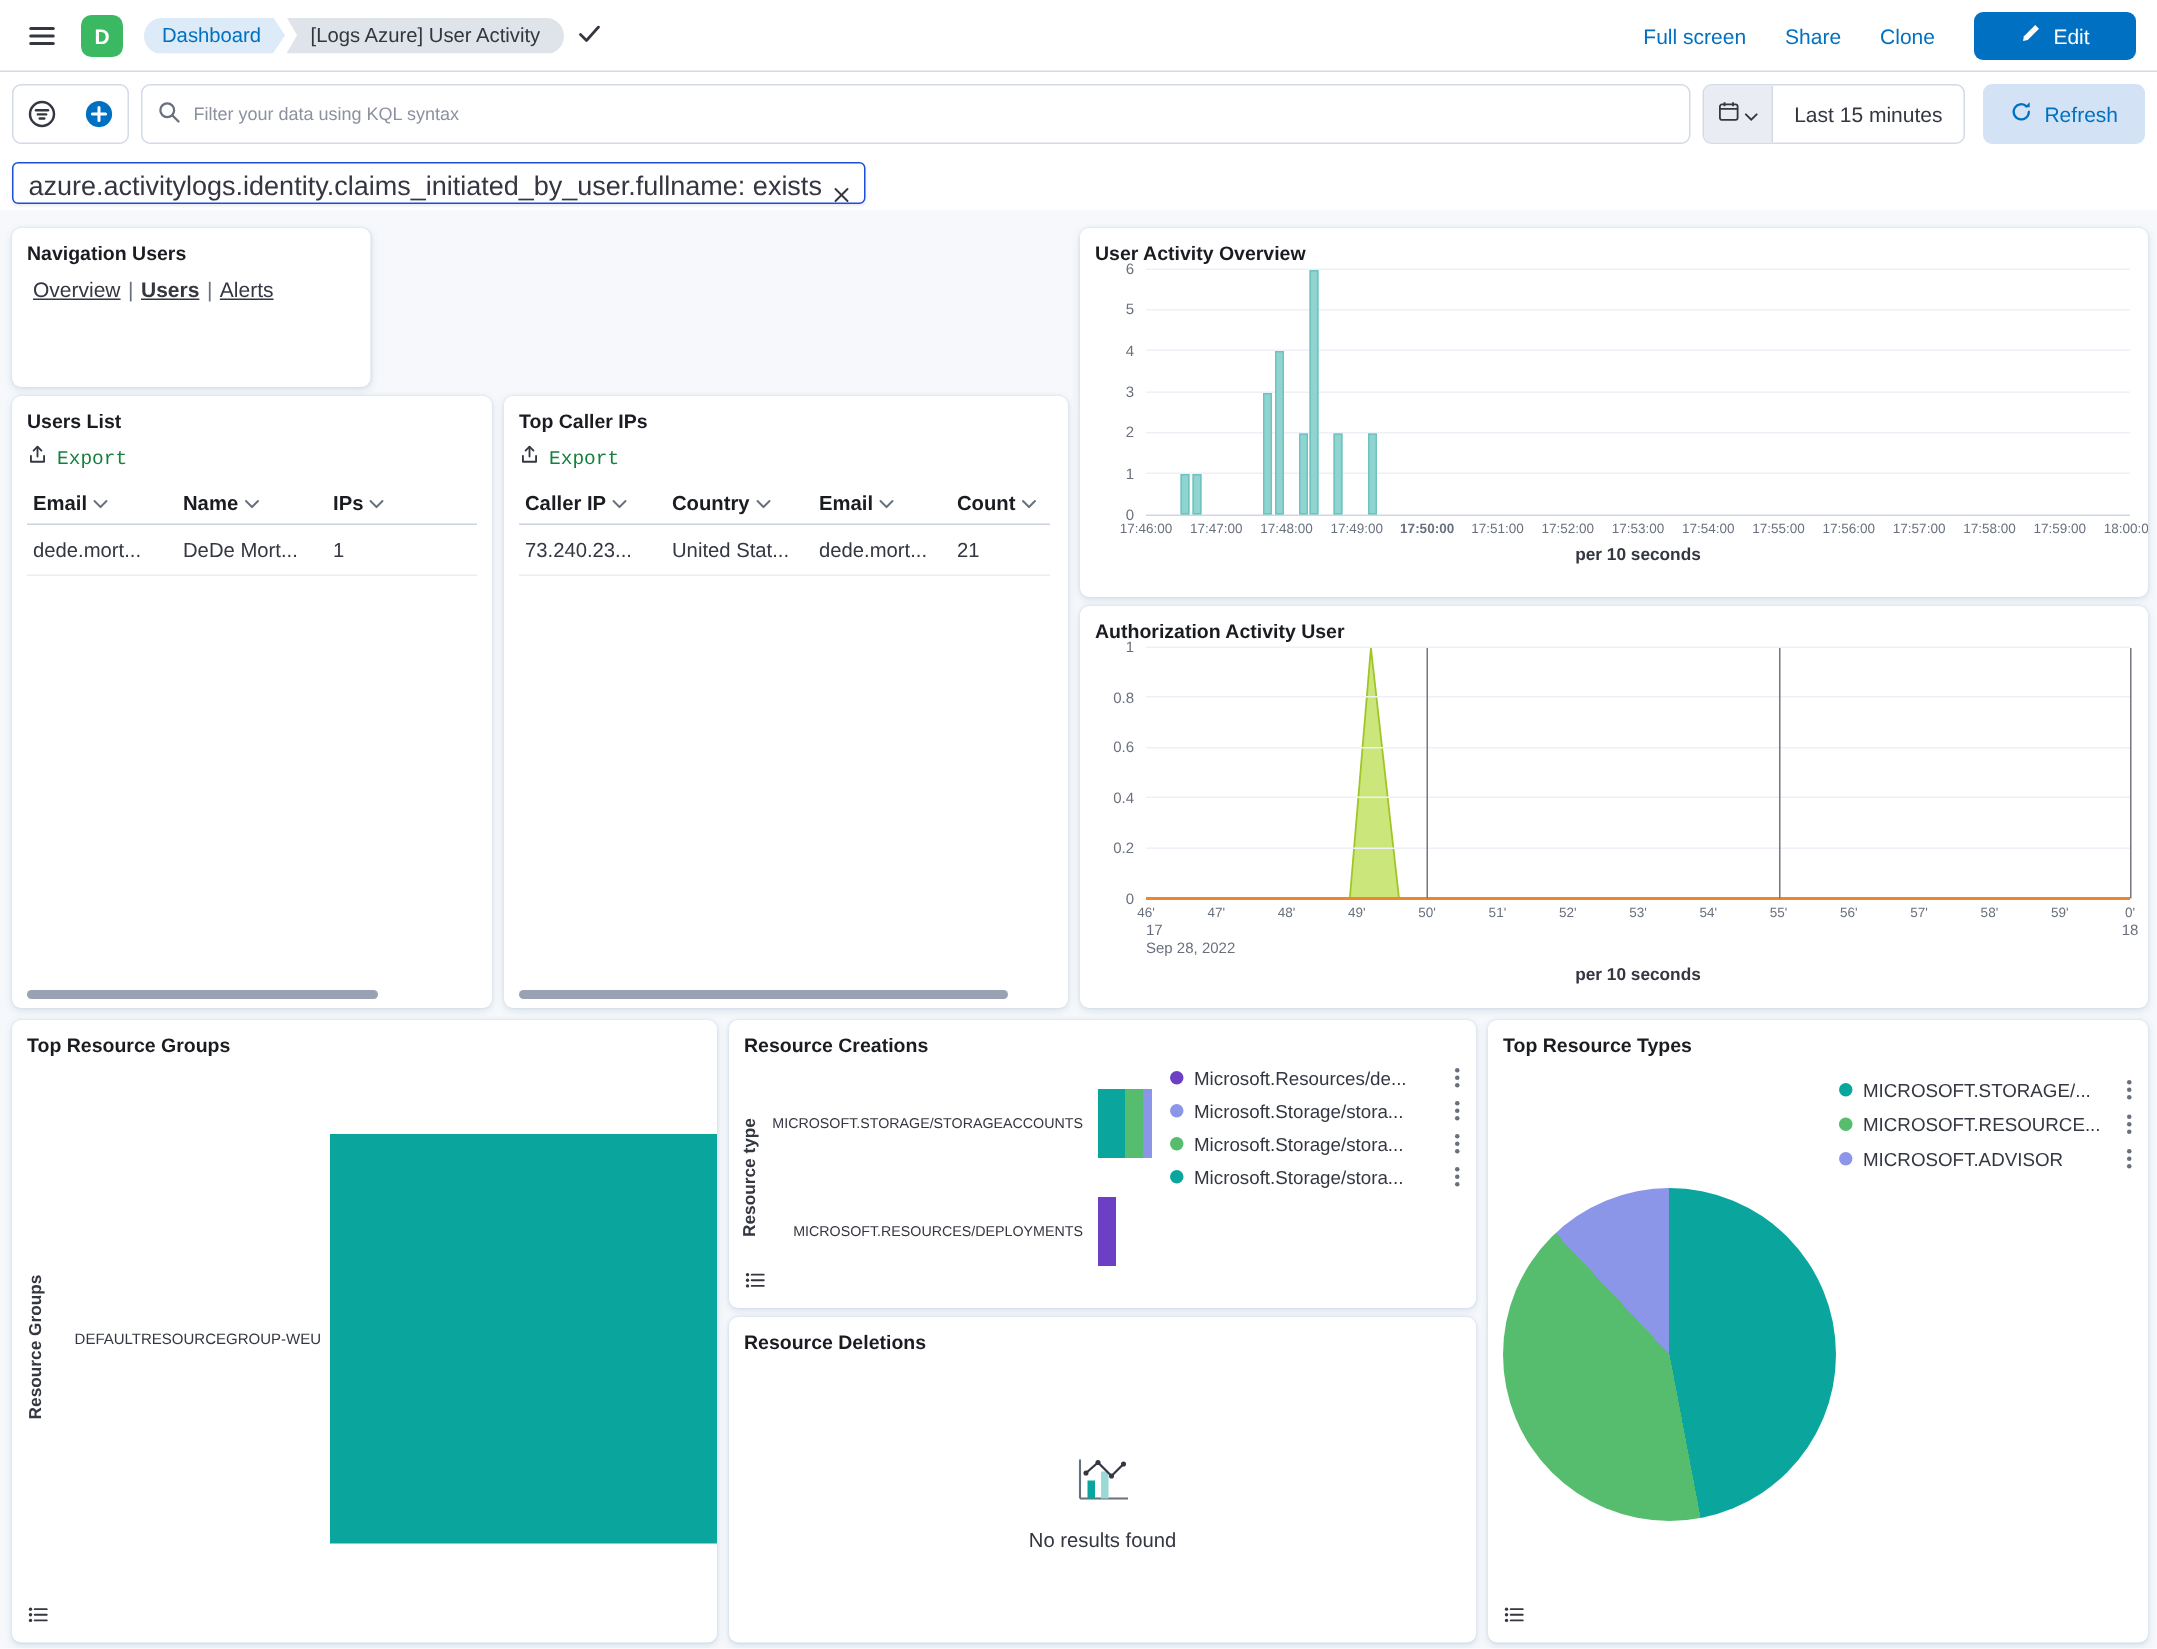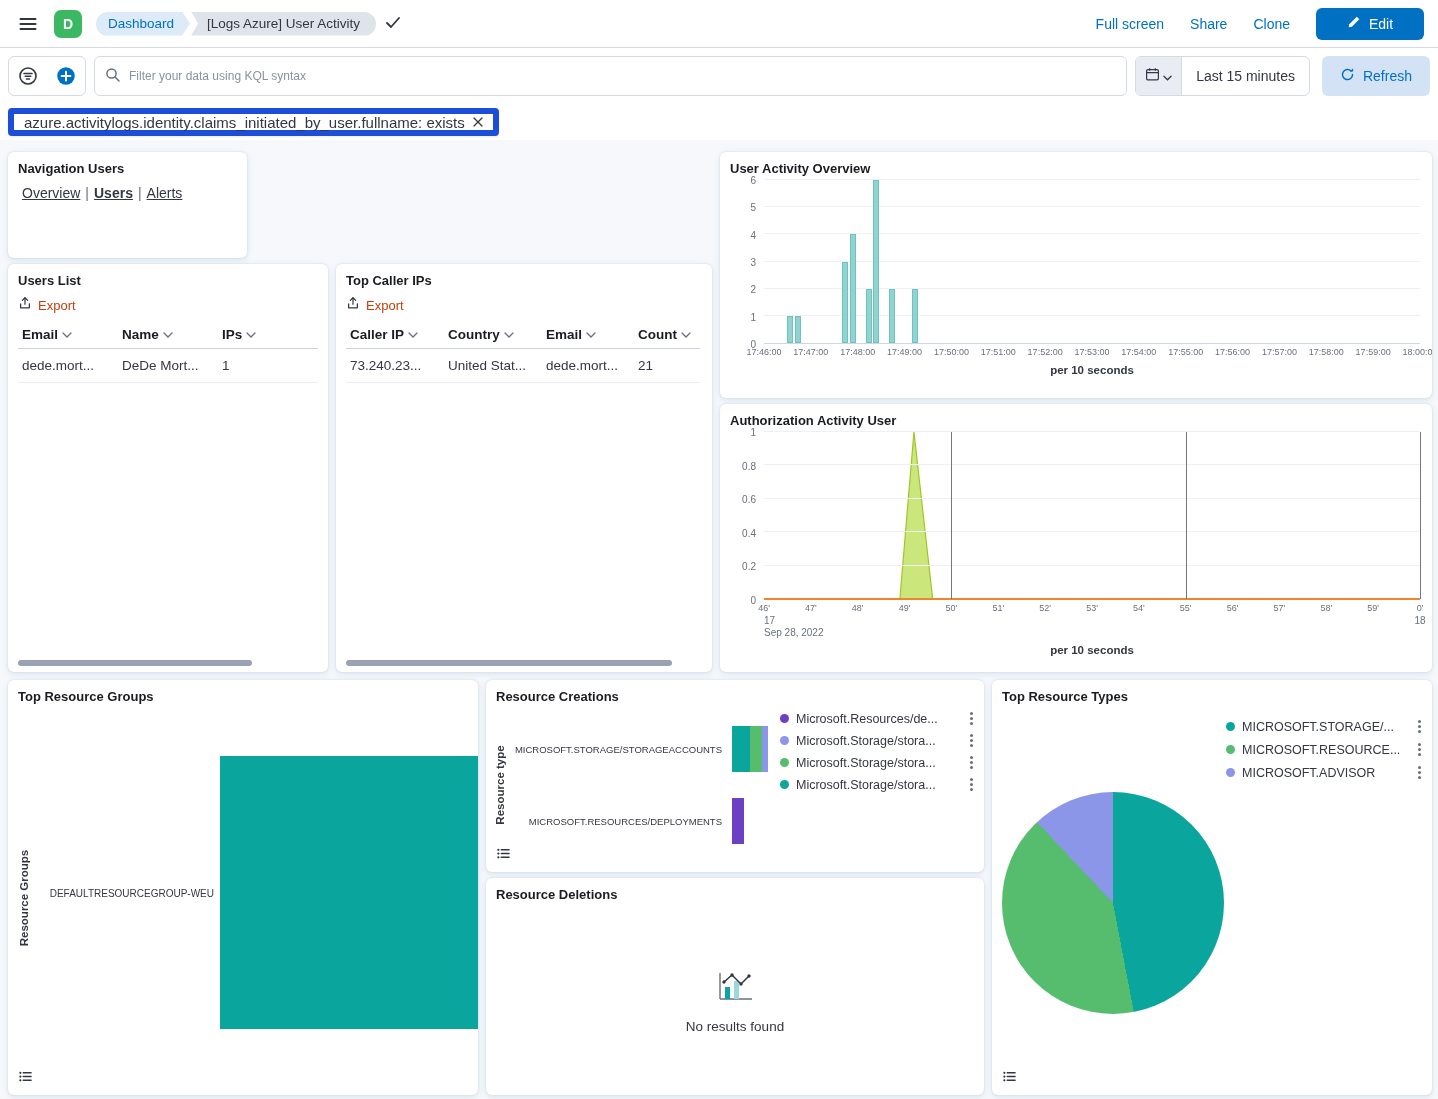--- a/index.html
+++ b/index.html
@@ -26,21 +26,21 @@
   .search-box{flex:1;height:40px;border:1px solid #d3dae6;border-radius:6px;background:#fff;display:flex;align-items:center;padding:0 10px;gap:8px}
   .search-box input{border:none;outline:none;flex:1;font-size:12px;font-family:inherit;color:#343741;background:transparent}
   .search-box input::placeholder{color:#8b919e}
   .time-group{display:flex;align-items:stretch;height:40px;border:1px solid #d3dae6;border-radius:6px;overflow:hidden;background:#fff}
   .time-cal{width:46px;background:#e9edf3;display:flex;align-items:center;justify-content:center;gap:3px;border-right:1px solid #d3dae6;cursor:pointer}
   .time-text{display:flex;align-items:center;padding:0 14px;font-size:14px;color:#343741;cursor:pointer;white-space:nowrap}
   .refresh-btn{display:inline-flex;align-items:center;gap:8px;height:40px;padding:0 18px;background:#d3e3f5;color:#0071c2;border:none;border-radius:6px;font-size:14px;font-weight:500;cursor:pointer;margin-left:4px}
 
   
   .filterrow{height:36px;display:flex;align-items:center;padding:0 8px;background:#fff}
-  .filter-pill{display:inline-flex;align-items:center;gap:8px;height:28px;padding:0 10px;border:6px solid #1d4ed8;border-radius:4px;background:#fff;font-size:15px;color:#343741;box-shadow:0 1px 2px rgba(152,162,179,.2);cursor:pointer}
+  .filter-pill{display:inline-flex;align-items:flex-end;gap:8px;height:28px;padding:0 10px;border:1px solid #1d4ed8;border-radius:4px;background:#fff;font-size:18px;color:#343741;box-shadow:0 1px 2px rgba(152,162,179,.2);cursor:pointer}
   .pill-close{cursor:pointer;display:inline-flex}
 
   
   .dash{position:relative;width:1438px;height:959px;background:#f6f8fb}
   .panel{position:absolute;background:#fff;border-radius:6px;box-shadow:0 0 2px rgba(109,152,184,.25),0 2px 6px rgba(109,152,184,.2);overflow:hidden}
   .panel-title{font-size:13px;font-weight:700;color:#1a1c21;padding:9px 10px 0 10px;white-space:nowrap}
 
   .p-nav{left:8px;top:12px;width:239px;height:106px}
   .p-ufilters{left:248px;top:12px;width:464px;height:106px}
   .p-overview{left:720px;top:12px;width:712px;height:246px}
@@ -60,21 +60,21 @@
   .nav-sep{margin:0 5px;color:#69707d}
 
   
   .field-label{display:flex;align-items:center;gap:5px;font-size:12.5px;font-weight:700;color:#343741;padding:12px 16px 0 16px}
   .select{margin:6px 16px 0 16px;width:400px;height:40px;background:#fbfcfd;border:1px solid #d3dae6;border-radius:6px;display:flex;align-items:center;justify-content:space-between;padding:0 12px;cursor:pointer}
   .select .ph{color:#8b919e;font-size:14px}
   .vscroll{position:absolute;right:2px;top:40px;width:4px;height:52px;border-radius:2px;background:#98a2b3}
 
   
   .export-row{padding:8px 10px 6px 10px}
-  .export-btn{display:inline-flex;align-items:flex-end;gap:6px;font-size:13px;color:#c2410c;cursor:pointer;background:none;border:none;font-family:Liberation Sans, sans-serif}
+  .export-btn{display:inline-flex;align-items:center;gap:6px;font-size:13px;color:#15803d;cursor:pointer;background:none;border:none;font-family:Liberation Mono, monospace}
   table.kbn{border-collapse:collapse;margin:2px 10px 0 10px;table-layout:fixed}
   table.kbn th{font-size:13.5px;font-weight:700;color:#1a1c21;text-align:left;padding:6px 4px;border-bottom:1px solid #ccd3de}
   table.kbn th .thwrap{display:flex;align-items:center;gap:4px}
   table.kbn td{font-size:13.5px;color:#343741;padding:9px 4px;border-bottom:1px solid #e9edf3;white-space:nowrap;overflow:hidden}
   .hscroll-thumb{position:absolute;bottom:6px;left:10px;height:6px;border-radius:3px;background:#98a2b3}
 
   
   .chart{display:grid;grid-template-columns:40px 1fr;margin:4px 12px 0 4px}
   .p-overview .chart{height:204px;grid-template-rows:1fr 16px 24px}
   .p-auth .chart{height:226px;grid-template-rows:1fr 14px 26px 18px}
@@ -269,21 +269,21 @@
           <div class="vbar" style="left: 15.4762%; height: 33.3333%; background: rgb(143, 212, 208);"></div>
           <div class="vbar" style="left: 16.6667%; height: 100%; background: rgb(143, 212, 208);"></div>
           <div class="vbar" style="left: 19.0476%; height: 33.3333%; background: rgb(143, 212, 208);"></div>
           <div class="vbar" style="left: 22.619%; height: 33.3333%; background: rgb(143, 212, 208);"></div>
         </div>
       <div class="chart-x">
           <div class="xtick" style="left: 0%;">17:46:00</div>
           <div class="xtick" style="left: 7.14286%;">17:47:00</div>
           <div class="xtick" style="left: 14.2857%;">17:48:00</div>
           <div class="xtick" style="left: 21.4286%;">17:49:00</div>
-          <div class="xtick" style="left: 28.5714%;">17:50:00</div>
+          <div class="xtick" style="left: 28.5714%; font-weight: bold;">17:50:00</div>
           <div class="xtick" style="left: 35.7143%;">17:51:00</div>
           <div class="xtick" style="left: 42.8571%;">17:52:00</div>
           <div class="xtick" style="left: 50%;">17:53:00</div>
           <div class="xtick" style="left: 57.1429%;">17:54:00</div>
           <div class="xtick" style="left: 64.2857%;">17:55:00</div>
           <div class="xtick" style="left: 71.4286%;">17:56:00</div>
           <div class="xtick" style="left: 78.5714%;">17:57:00</div>
           <div class="xtick" style="left: 85.7143%;">17:58:00</div>
           <div class="xtick" style="left: 92.8571%;">17:59:00</div>
           <div class="xtick" style="left: 100%;">18:00:00</div>

